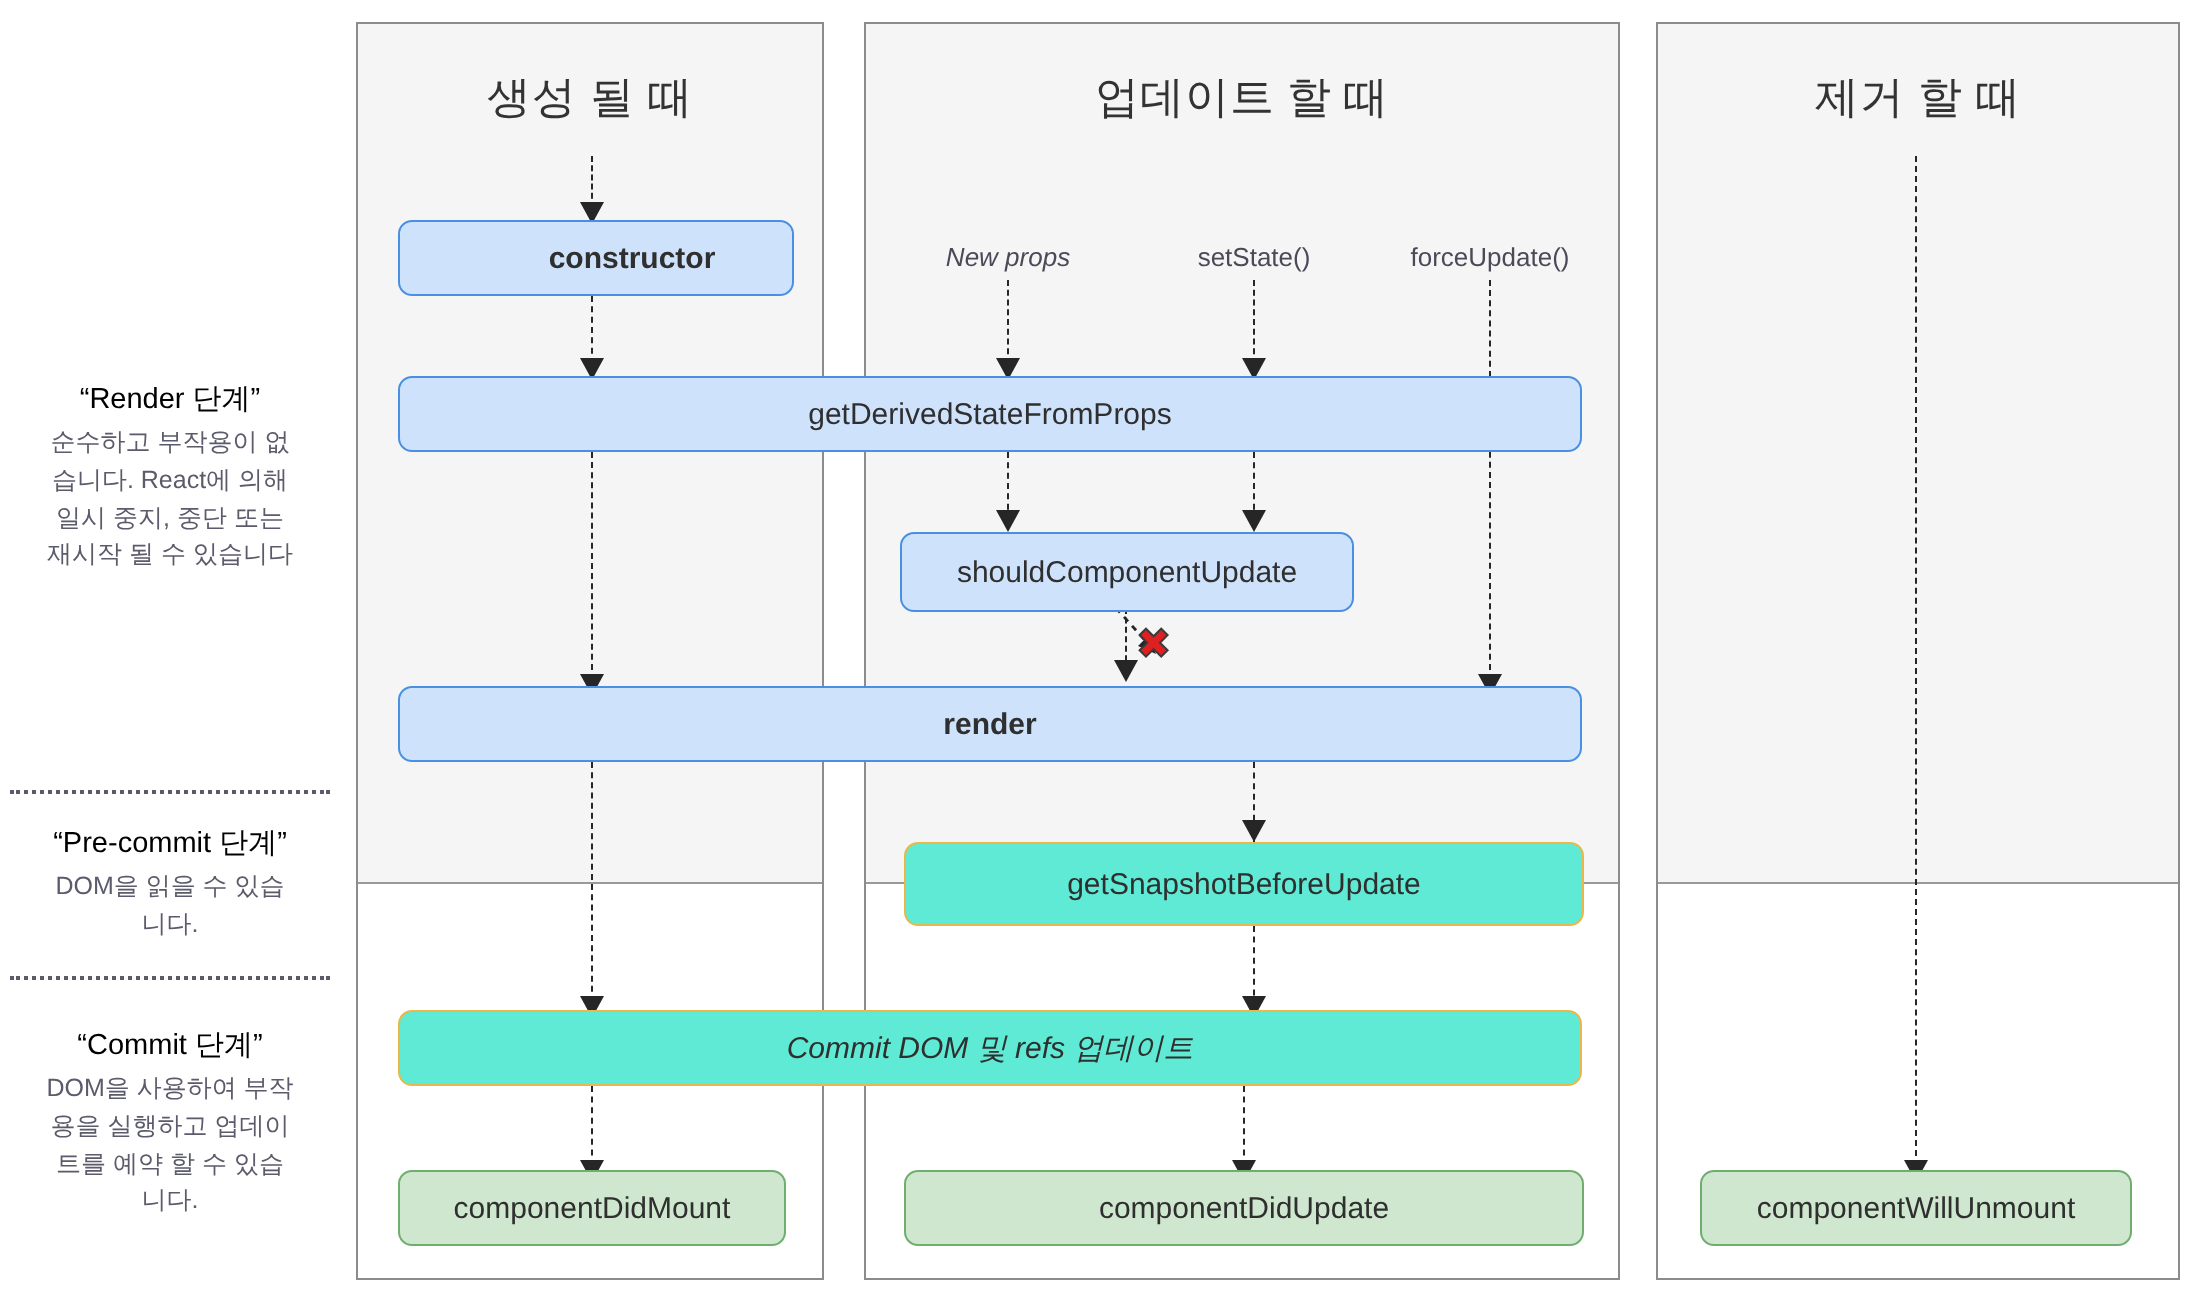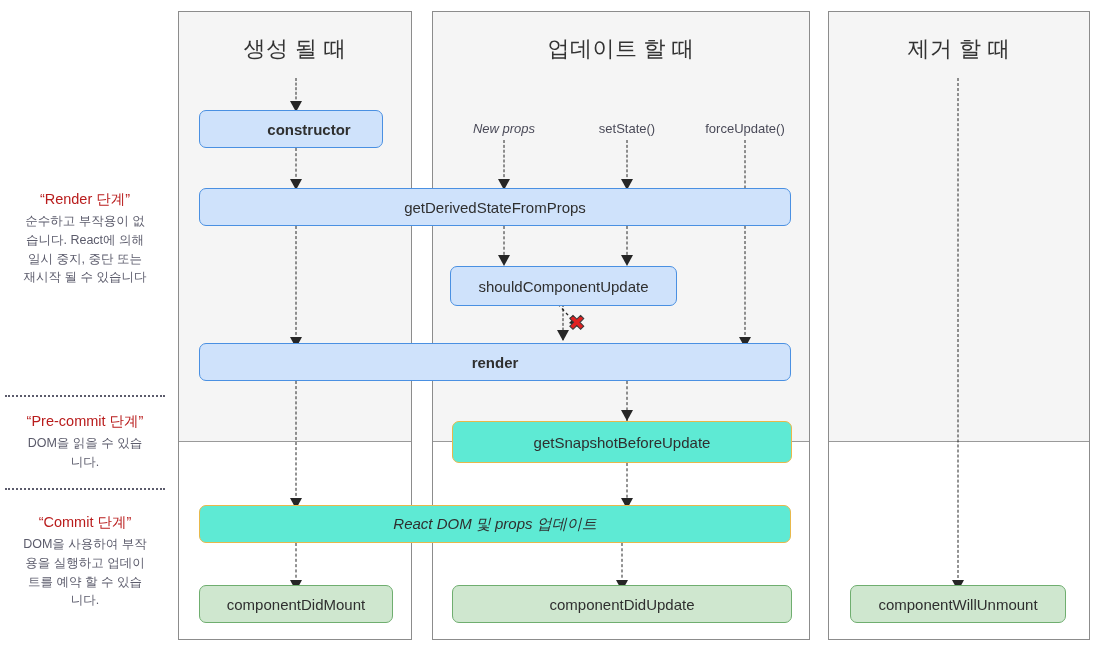--- a/index.html
+++ b/index.html
@@ -38,21 +38,21 @@
   
   .legend-block{
     position:absolute;
     width:170px;
     left:0;
     text-align:center;
     color:#5b5b6b;
   }
   .legend-title{
     font-size:14.5px;
-    color:#b91c1c;
+    color:#000000;
     margin-bottom:3px;
     white-space:nowrap;
   }
   .legend-body{
     font-size:12.5px;
     line-height:1.5;
     color:#5b5b6b;
   }
   .dotline{
     position:absolute;
@@ -213,31 +213,31 @@
   <div class="vline" style="left:622px;top:543px;height:40px;"></div>
   <div class="arrowhead" style="left:622px;top:580px;"></div>
 
   <div class="vline" style="left:958px;top:78px;height:505px;"></div>
   <div class="arrowhead" style="left:958px;top:580px;"></div>
 
   <div class="trigger italic" style="left:504px;top:121px;">New props</div>
   <div class="trigger" style="left:627px;top:121px;">setState()</div>
   <div class="trigger" style="left:745px;top:121px;">forceUpdate()</div>
 
-  <div class="node blue bold" style="left:199px;top:110px;width:184px;height:38px;padding-left:36px;">constructor</div>
+  <div class="node blue bold" style="left:199px;top:110px;width:198px;height:38px;padding-left:36px;">constructor</div>
 
   <div class="node blue" style="left:199px;top:188px;width:592px;height:38px;">getDerivedStateFromProps</div>
 
   <div class="node blue" style="left:450px;top:266px;width:227px;height:40px;">shouldComponentUpdate</div>
 
   <div class="node blue bold" style="left:199px;top:343px;width:592px;height:38px;">render</div>
 
   <div class="node yellow" style="left:452px;top:421px;width:340px;height:42px;">getSnapshotBeforeUpdate</div>
 
-  <div class="node yellow italic" style="left:199px;top:505px;width:592px;height:38px;">React DOM 및 props 업데이트</div>
+  <div class="node yellow italic" style="left:199px;top:505px;width:592px;height:38px;">Commit DOM 및 refs 업데이트</div>
 
   <div class="node green" style="left:199px;top:585px;width:194px;height:38px;">componentDidMount</div>
 
   <div class="node green" style="left:452px;top:585px;width:340px;height:38px;">componentDidUpdate</div>
 
   <div class="node green" style="left:850px;top:585px;width:216px;height:38px;">componentWillUnmount</div>
 
 </div>
 
 </body></html>

